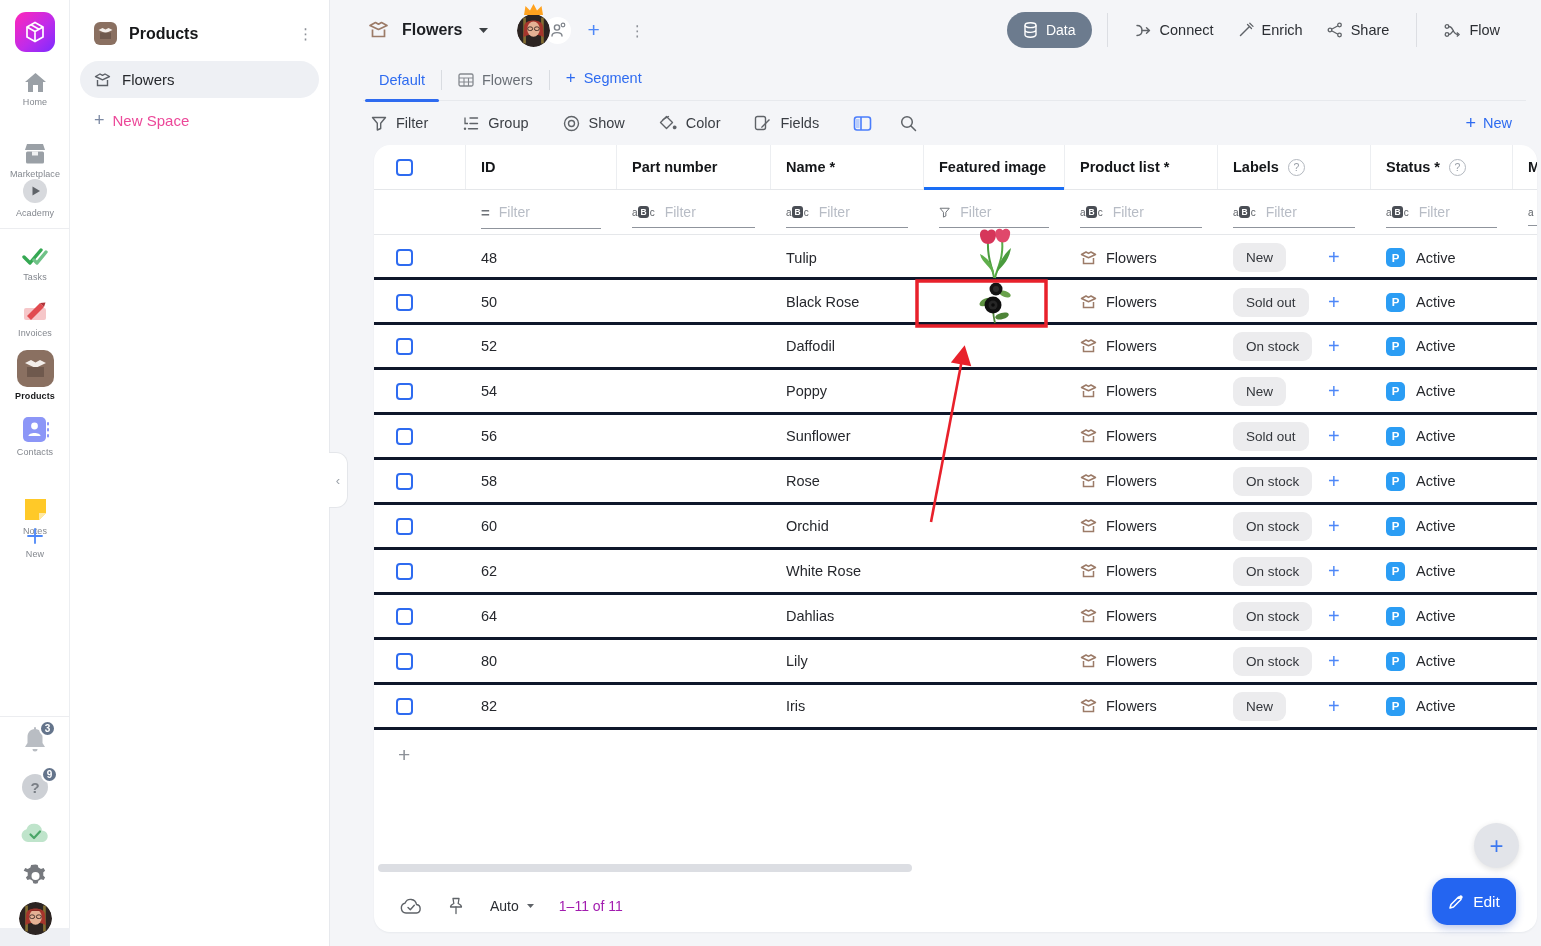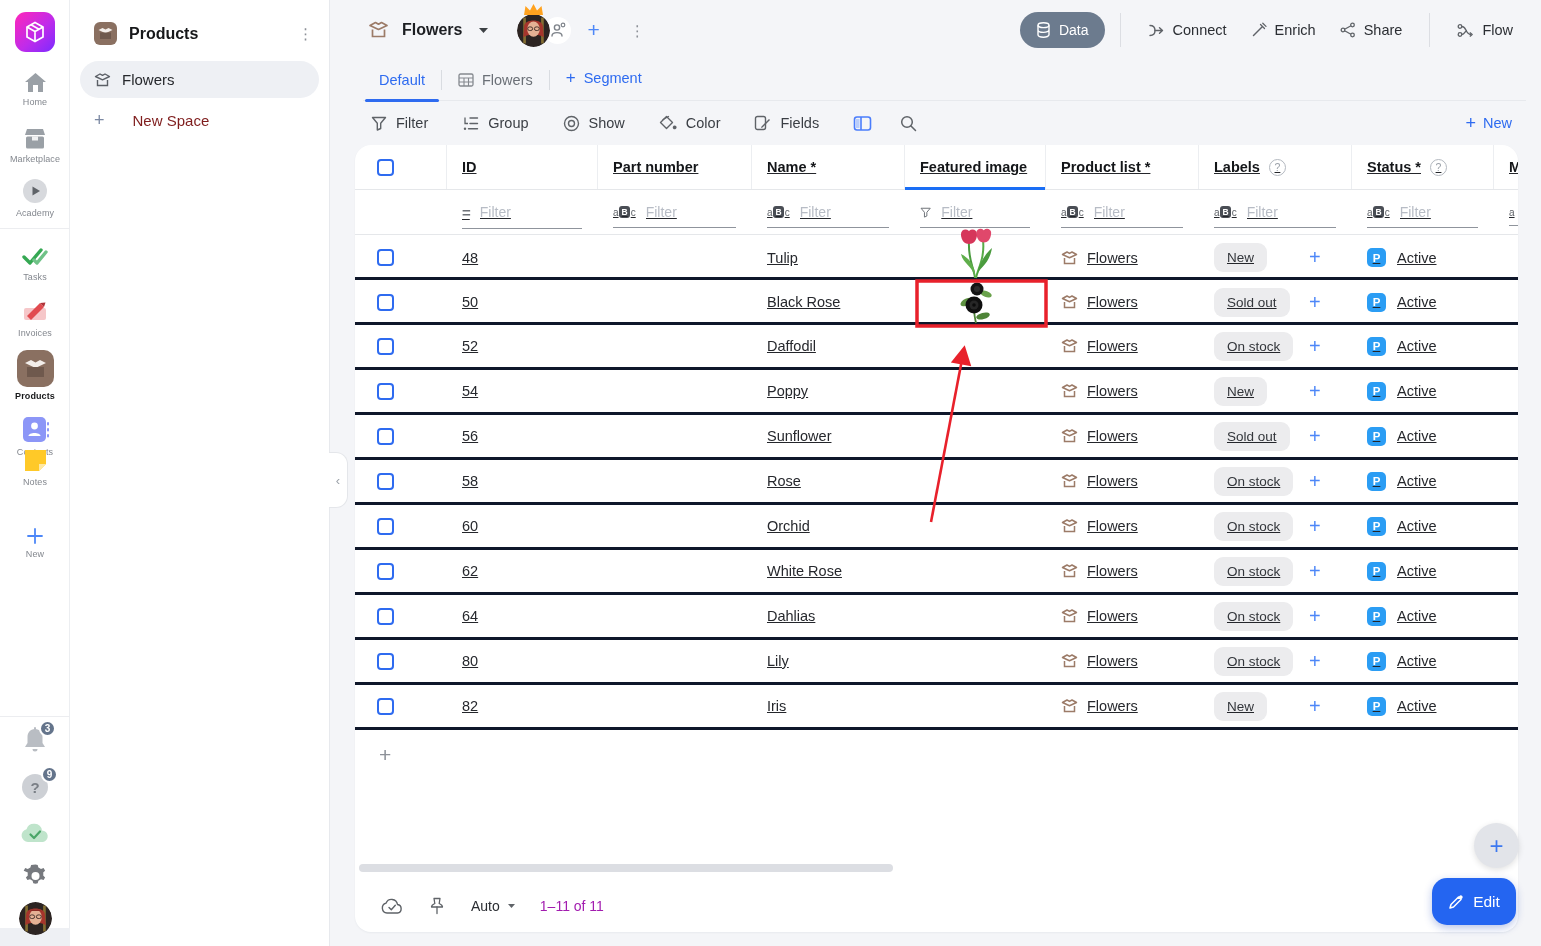--- a/index.html
+++ b/index.html
@@ -17,21 +17,21 @@
 
   
   .panel { position:absolute; left:70px; top:0; width:260px; height:946px; background:#fff; border-right:1px solid #e7e9ed; z-index:4; }
   .panel-head { display:flex; align-items:center; padding:22px 16px 12px 24px; }
   .panel-title { font-size:16px; font-weight:bold; color:#17181a; margin-left:12px; flex:1; }
   .kebab { color:#8c9097; font-size:15px; letter-spacing:0; line-height:1; cursor:pointer; }
   .space-item { margin:4px 10px 0 10px; height:37px; border-radius:19px; background:#eef0f4; display:flex; align-items:center; padding:0 14px; cursor:pointer; }
   .space-item .txt { font-size:15px; color:#26282c; margin-left:11px; }
   .new-space { display:flex; align-items:center; padding:12px 14px 0 24px; cursor:pointer; }
   .new-space .plus { color:#7c89a3; font-size:18px; font-weight:300; }
-  .new-space .txt { color:#7f1d1d; font-size:15px; margin-left:28px; }
+  .new-space .txt { color:#ec4899; font-size:15px; margin-left:8px; }
   .collapse-tab { position:absolute; left:329px; top:452px; width:19px; height:56px; background:#fff; border:1px solid #e4e6ea; border-left:none; border-radius:0 12px 12px 0; display:flex; align-items:center; justify-content:center; color:#9aa0a8; font-size:13px; cursor:pointer; z-index:6; }
 
   
   .main { position:absolute; left:330px; top:0; width:1211px; height:946px; background:#f4f5f8; }
   .topbar { position:absolute; left:0; top:0; right:0; height:60px; display:flex; align-items:center; padding:0 28px 0 38px; }
   .tb-title { font-size:16px; font-weight:bold; color:#1c1e22; margin-left:13px; }
   .caret { margin-left:16px; }
   .avatar-wrap { position:relative; margin-left:28px; width:33px; height:33px; }
   .crown { position:absolute; left:5px; top:-11px; }
   .av { width:33px; height:33px; border-radius:50%; overflow:hidden; display:block; }
@@ -49,21 +49,21 @@
   .tab.active::after { content:""; position:absolute; left:2px; right:2px; bottom:-2px; height:3px; border-radius:2px; background:#2e6bf0; }
   .tab-div { width:1px; height:20px; background:#d9dce1; margin-bottom:10px; }
   .tab.seg { color:#2e6bf0; }
 
   .toolbar { position:absolute; left:33px; top:101px; right:15px; height:44px; display:flex; align-items:center; padding-left:8px; }
   .tool { display:flex; align-items:center; gap:9px; color:#3a3e44; font-size:14.5px; margin-right:34px; cursor:pointer; }
   .tool-ico { margin-right:28px; cursor:pointer; display:flex; }
   .new-link { margin-left:auto; color:#2e6bf0; font-size:14.5px; display:flex; gap:7px; align-items:center; padding-right:14px; cursor:pointer; }
 
   
-  .card { position:absolute; left:25px; top:145px; width:1163px; height:787px; background:#fff; border-radius:16px; box-shadow:0 1px 2px rgba(20,30,50,.05); overflow:hidden;text-decoration:underline; }
+  .card { position:absolute; left:44px; top:145px; width:1163px; height:787px; background:#fff; border-radius:16px; box-shadow:0 1px 2px rgba(20,30,50,.05); overflow:hidden; }
   .grid { display:grid; grid-template-columns:92px 151px 154px 153px 141px 153px 153px 142px 24px; }
   .thead { height:45px; border-bottom:1px solid #e5e7ea; }
   .th { display:flex; align-items:center; padding-left:15px; font-size:14.5px; font-weight:bold; color:#141619; border-right:1px solid #eceef1; position:relative; }
   .th:last-child { border-right:none; }
   .th.sel { justify-content:flex-start; padding-left:22px; }
   .th .help { width:17px; height:17px; border-radius:50%; border:1.4px solid #b3b8bf; color:#9aa0a8; font-size:10.5px; display:flex; align-items:center; justify-content:center; margin-left:9px; font-weight:normal; }
   .th.featured::after { content:""; position:absolute; left:0; right:0; bottom:-1px; height:3px; background:#1a6ef5; }
   .frow { height:45px; border-bottom:1px solid #e5e7ea; }
   .fc { display:flex; align-items:center; padding:0 16px 0 15px; overflow:hidden; }
   .finner { display:flex; align-items:center; gap:10px; width:100%; border-bottom:1.4px solid #8f949c; padding-bottom:7px; margin-top:8px; }
@@ -110,21 +110,21 @@
     </div>
   </div>
 
   <div class="rail-item" style="top:72px">
     <svg width="23" height="21" viewBox="0 0 23 21">
         <path d="M11.5 1 L22 10 H19 V20 H14 V13 H9 V20 H4 V10 H1 Z" fill="#9aa0a6"></path>
       </svg>
     <span class="lbl">Home</span>
   </div>
 
-  <div class="rail-item" style="top:128px">
+  <div class="rail-item" style="top:143px">
     <svg width="24" height="22" viewBox="0 0 24 22">
         <path d="M2 7 L4 1 H20 L22 7 Z" fill="#9aa0a6"></path>
         <rect x="3" y="8.5" width="18" height="12" rx="1.5" fill="#9aa0a6"></rect>
         <rect x="9" y="8.5" width="6" height="4" fill="#fff" opacity=".85"></rect>
       </svg>
     <span class="lbl">Marketplace</span>
   </div>
 
   <div class="rail-item" style="top:178px">
     <svg width="26" height="26" viewBox="0 0 26 26">
@@ -167,21 +167,21 @@
         <rect x="1" y="1" width="23" height="25" rx="5" fill="#8c96f7"></rect>
         <circle cx="12.5" cy="10" r="3.4" fill="#fff"></circle>
         <path d="M6.5 20 C6.5 16 18.5 16 18.5 20 Z" fill="#fff"></path>
         <rect x="25" y="6" width="2" height="3.4" rx="1" fill="#8c96f7"></rect>
         <rect x="25" y="12" width="2" height="3.4" rx="1" fill="#8c96f7"></rect>
         <rect x="25" y="18" width="2" height="3.4" rx="1" fill="#8c96f7"></rect>
       </svg>
     <span class="lbl">Contacts</span>
   </div>
 
-  <div class="rail-item" style="top:448px">
+  <div class="rail-item" style="top:497px">
     <svg width="25" height="25" viewBox="0 0 25 25">
         <path d="M2 2 H23 V16 L16 23 H2 Z" fill="#ffc928"></path>
         <path d="M23 16 L16 23 V16 Z" fill="#ffe9a3"></path>
       </svg>
     <span class="lbl">Notes</span>
   </div>
 
   <div class="rail-item" style="top:527px">
     <svg width="18" height="18" viewBox="0 0 18 18">
         <path d="M9 2 V16 M2 9 H16" stroke="#4d87f8" stroke-width="1.8" stroke-linecap="round"></path>
@@ -326,21 +326,21 @@
       <div class="tb-action">
         <svg width="16" height="16" viewBox="0 0 16 16">
             <circle cx="3" cy="8" r="1.8" fill="none" stroke="#5f6368" stroke-width="1.3"></circle>
             <circle cx="12.5" cy="3" r="1.8" fill="none" stroke="#5f6368" stroke-width="1.3"></circle>
             <circle cx="12.5" cy="13" r="1.8" fill="none" stroke="#5f6368" stroke-width="1.3"></circle>
             <path d="M4.6 7.2 L11 3.7 M4.6 8.8 L11 12.3" stroke="#5f6368" stroke-width="1.3"></path>
           </svg>
         <span>Share</span>
       </div>
       <div class="v-div"></div>
-      <div class="tb-action" style="margin-right:0">
+      <div class="tb-action" style="margin-right:13px">
         <svg width="17" height="15" viewBox="0 0 17 15">
             <circle cx="3" cy="3.5" r="1.8" fill="none" stroke="#5f6368" stroke-width="1.3"></circle>
             <circle cx="3" cy="11.5" r="1.8" fill="none" stroke="#5f6368" stroke-width="1.3"></circle>
             <path d="M4.8 3.5 C10 3.5 8 11.5 14.5 11.5 M4.8 11.5 C8 11.5 8 7.5 10 7.5" fill="none" stroke="#5f6368" stroke-width="1.3"></path>
             <path d="M12.8 9.5 L15.2 11.5 L12.8 13.5" fill="none" stroke="#5f6368" stroke-width="1.3" stroke-linejoin="round"></path>
           </svg>
         <span>Flow</span>
       </div>
     </div>
   </div>

